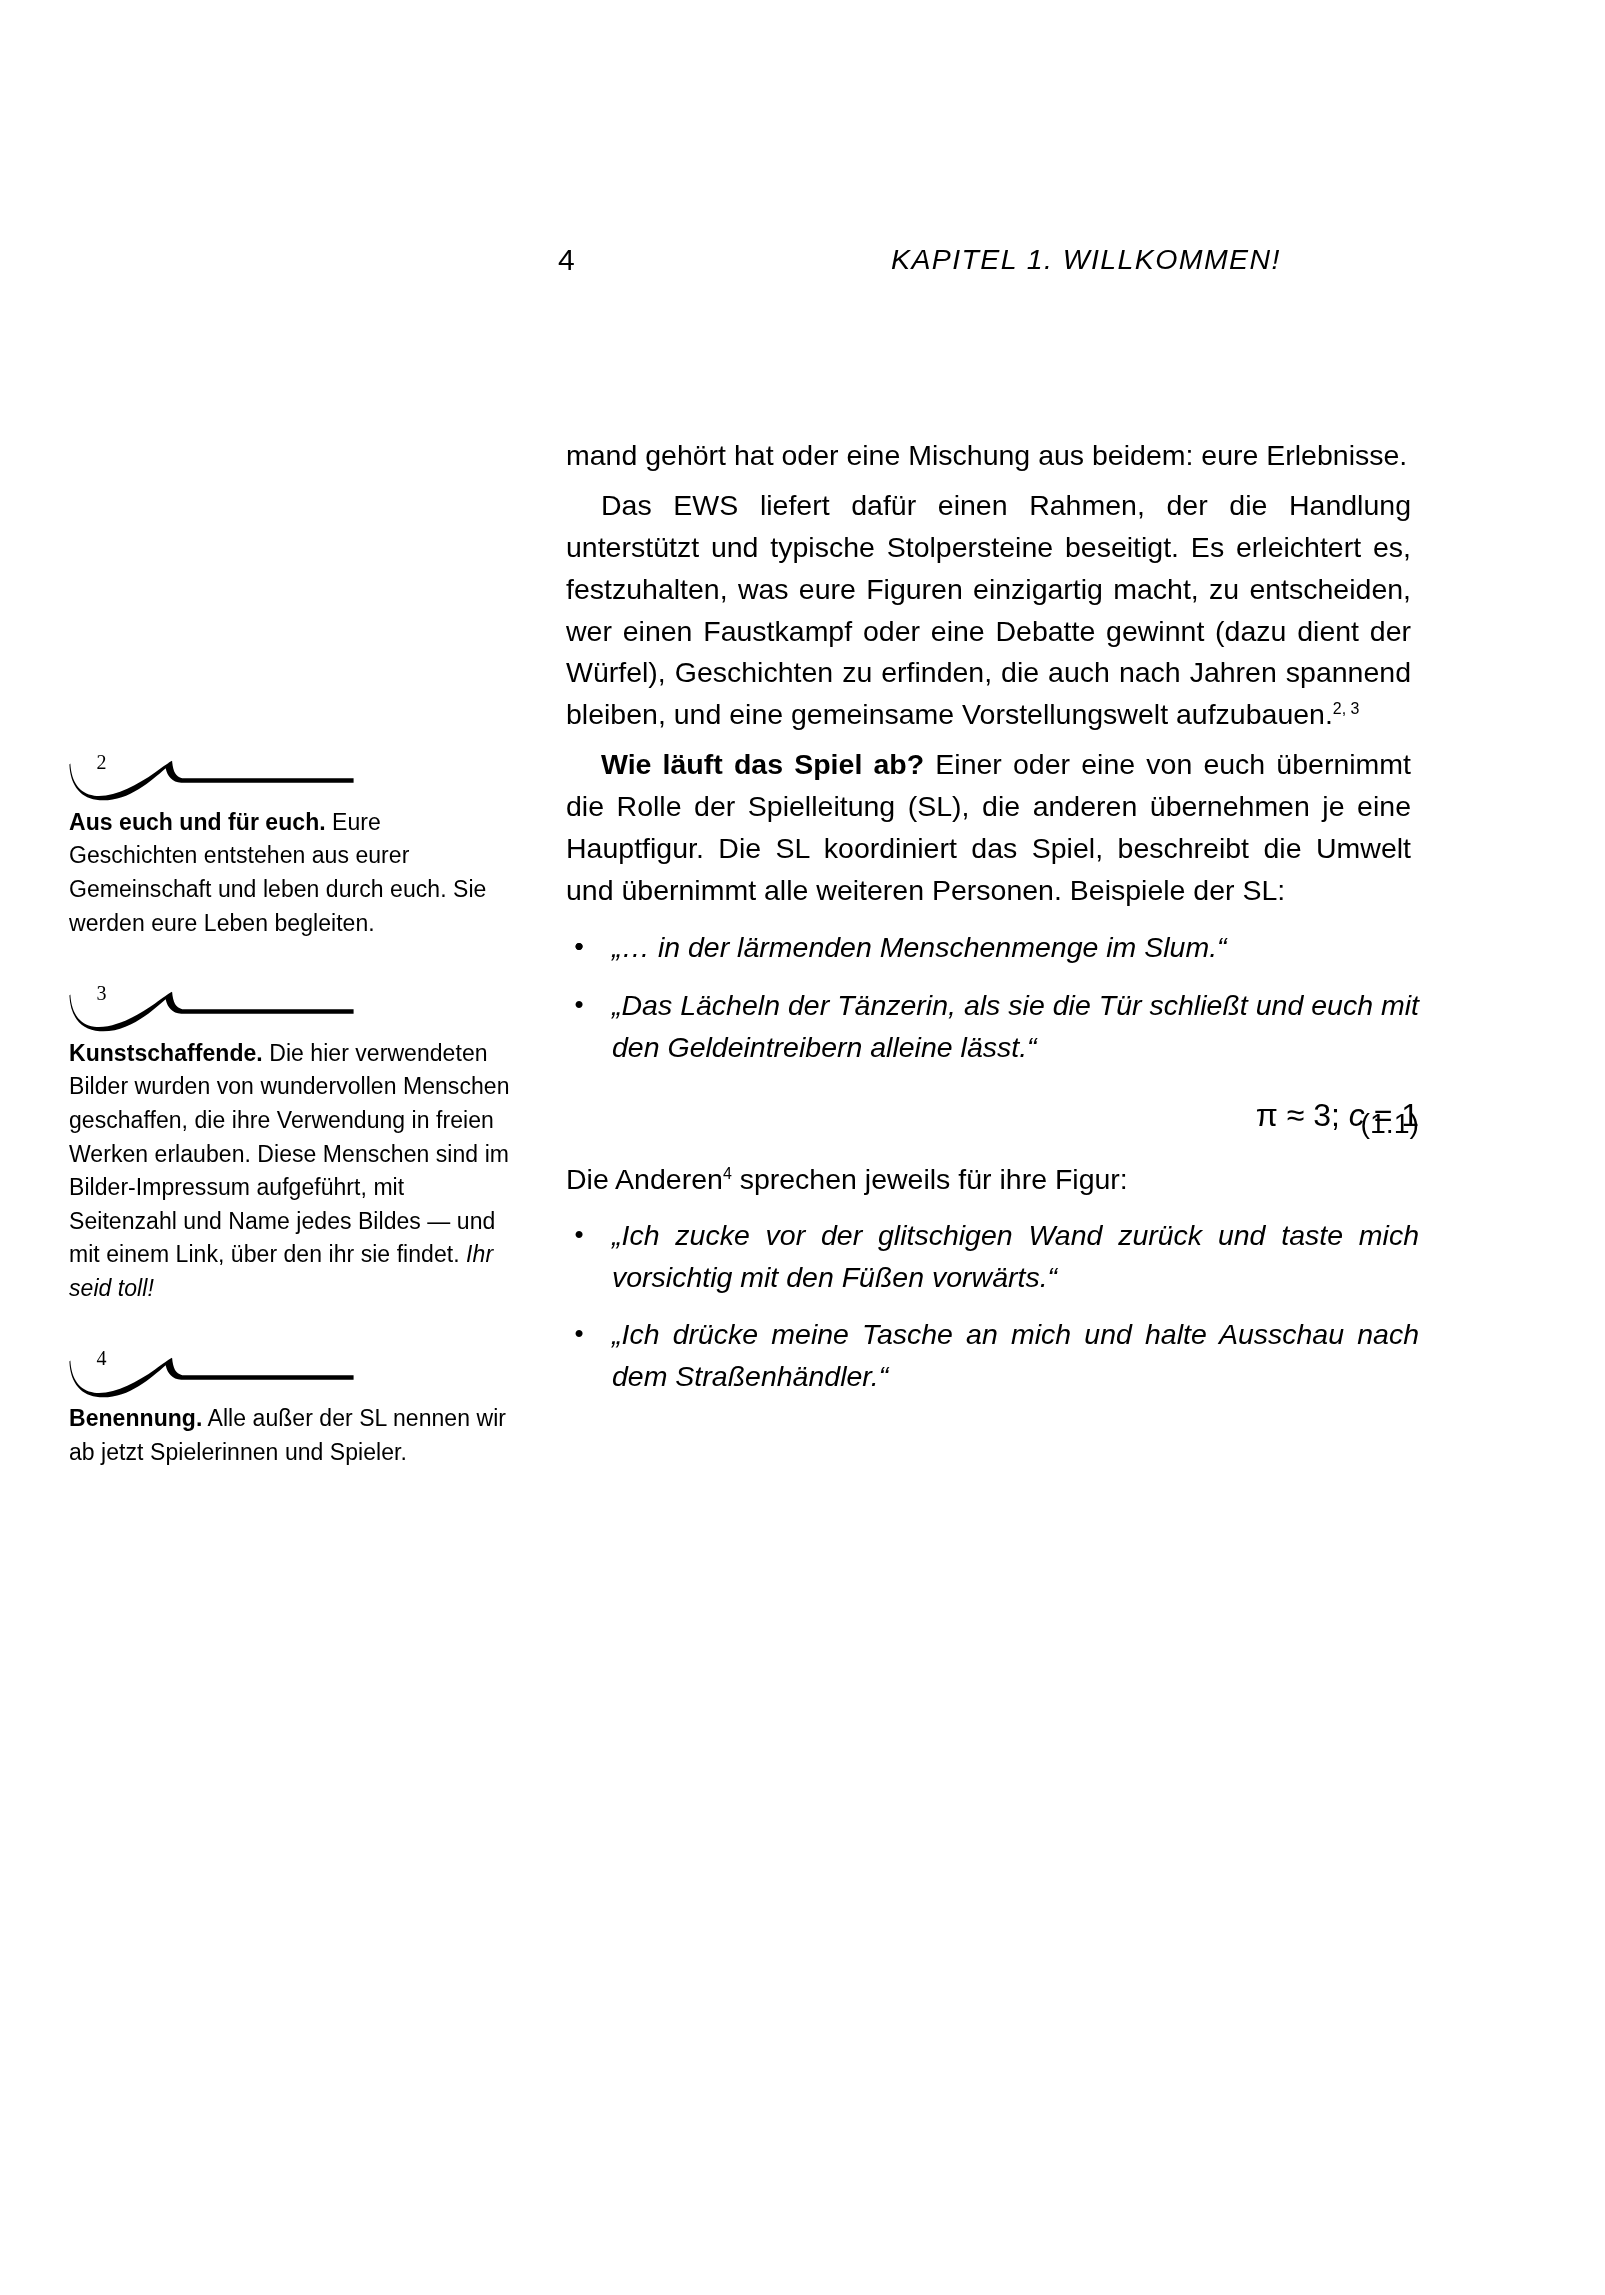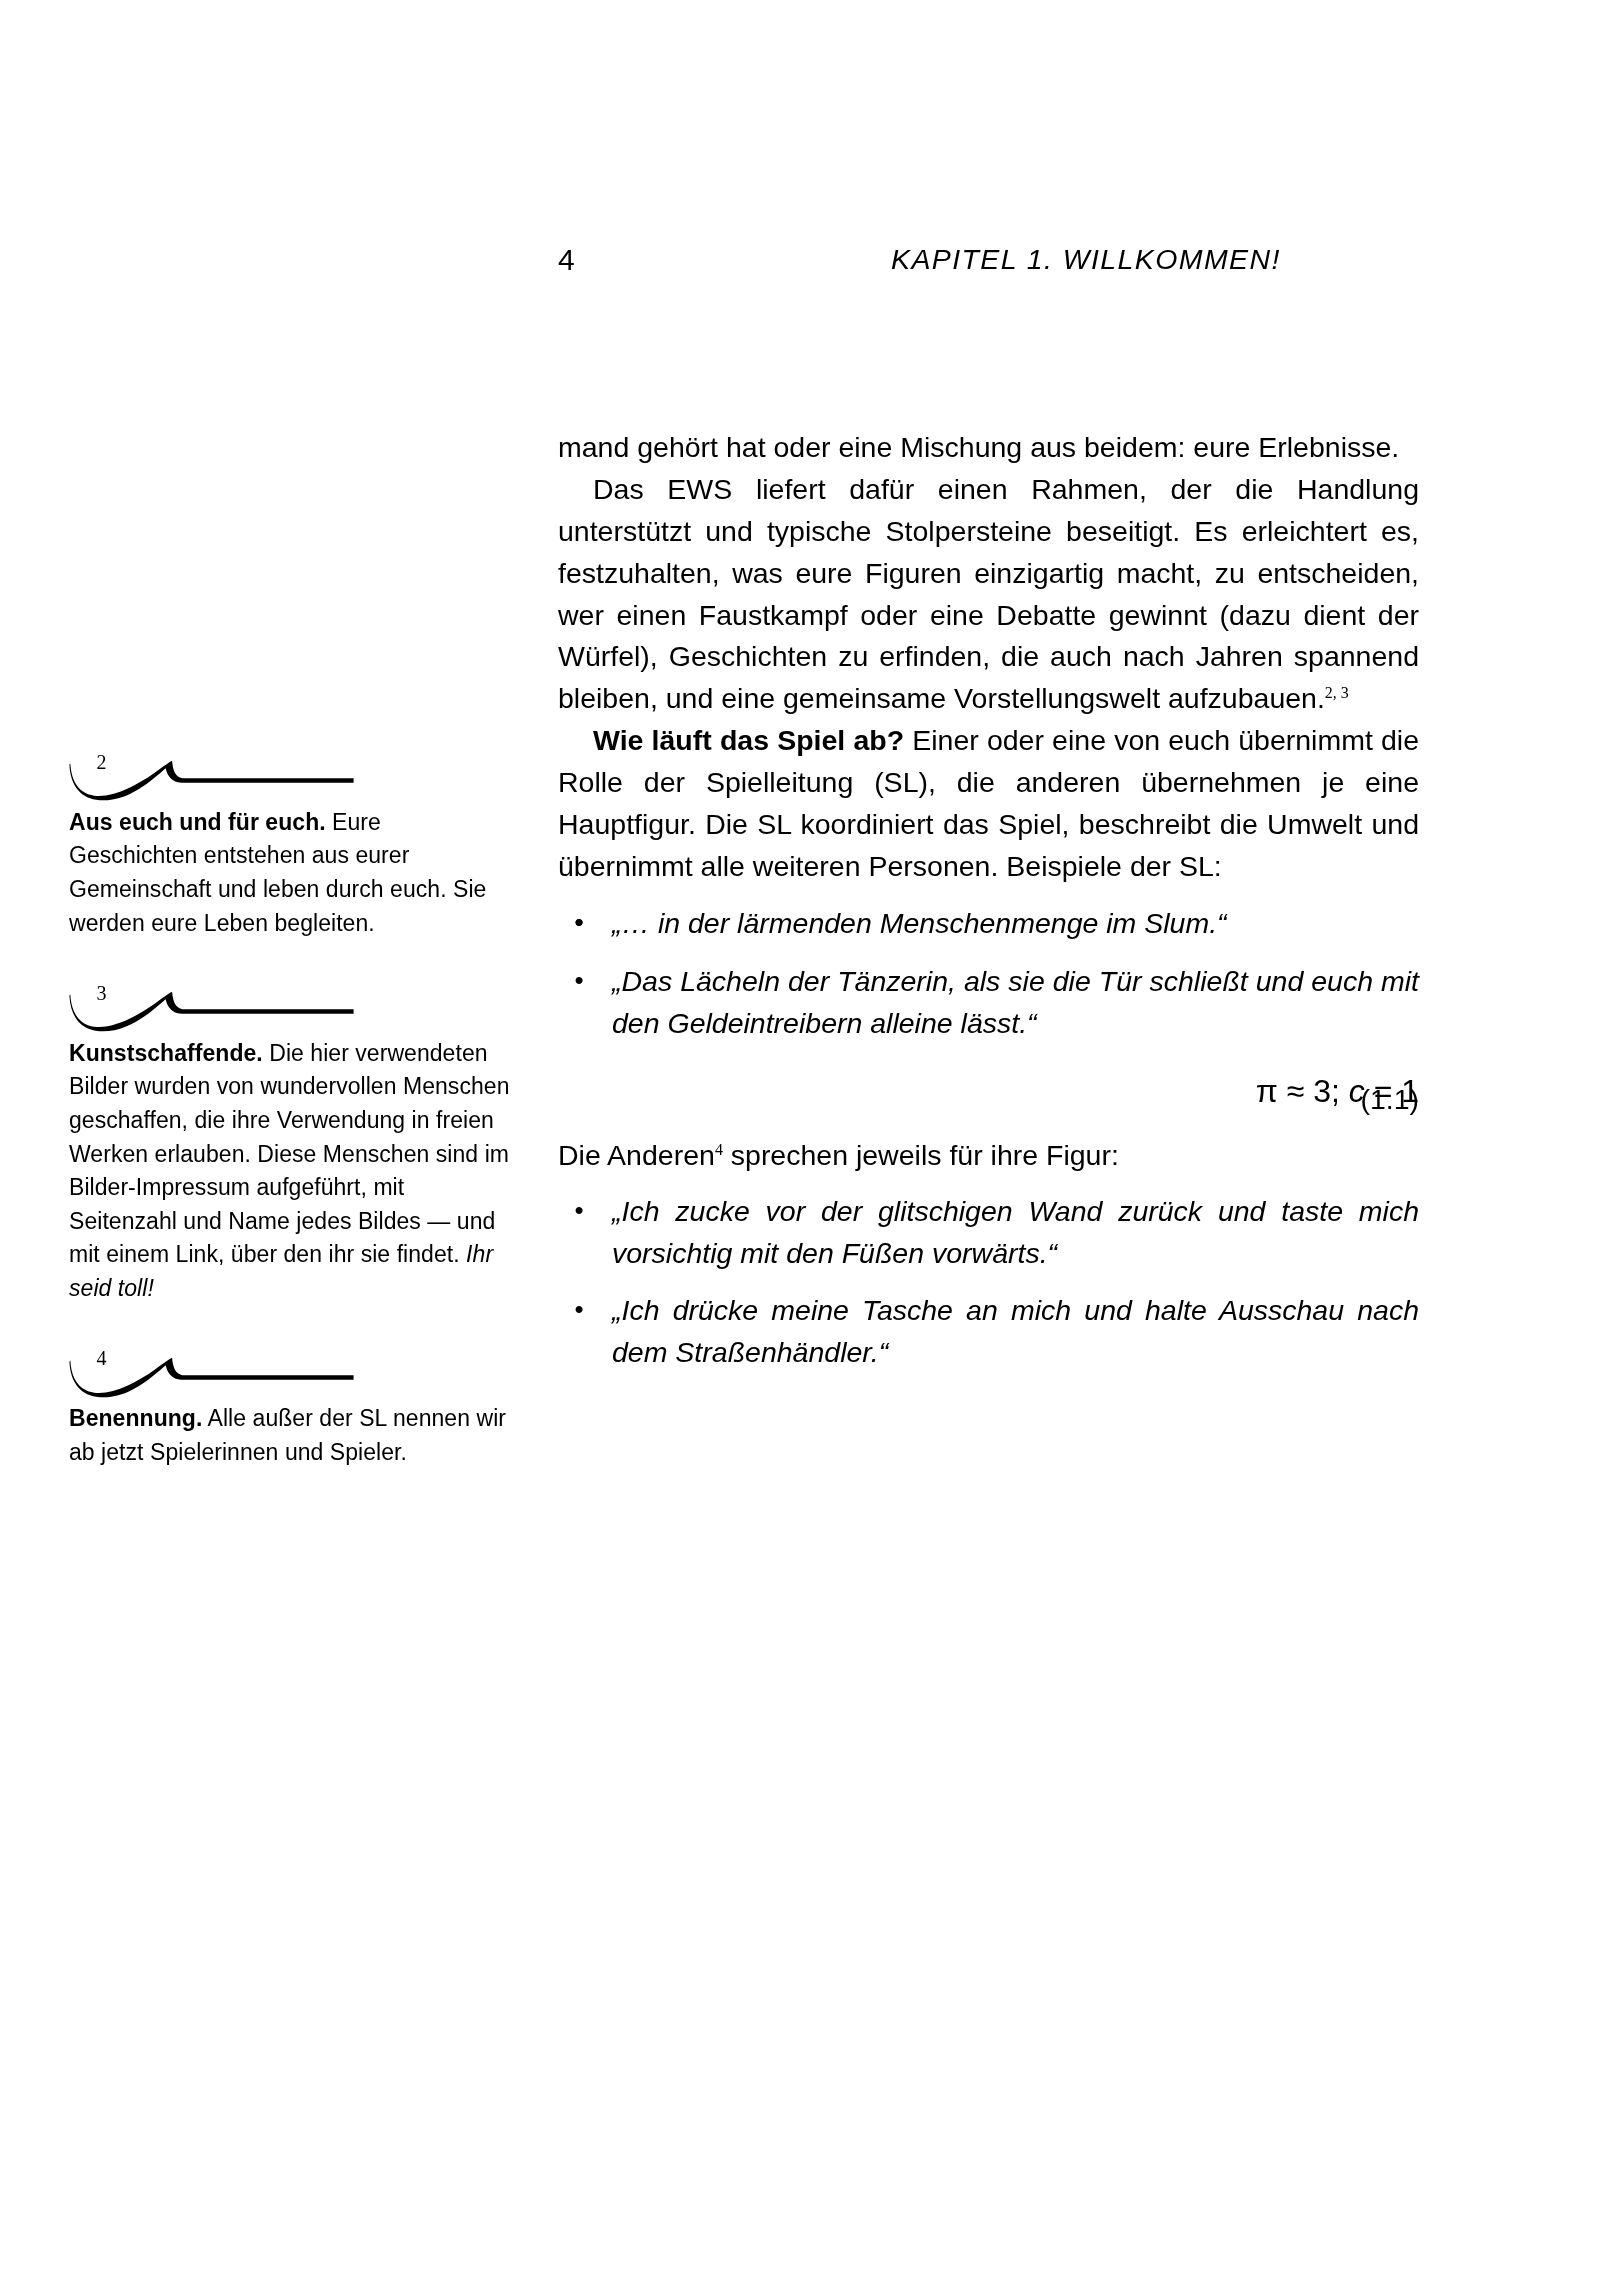--- a/index.html
+++ b/index.html
@@ -90,32 +90,31 @@
     left: 558px;
     top: 427px;
     width: 861px;
     font-size: 28.5px;
     line-height: 1.47;
     text-align: justify;
     text-justify: inter-word;
     hyphens: manual;
   }
   .main-column p {
-    margin: 0;
+    margin: 8px;
   }
   .main-column p.indent {
     text-indent: 35px;
   }
   .main-column .bi { font-weight: 700; }
 
   sup {
     font-size: 0.56em;
     line-height: 0;
     vertical-align: 0.62em;
-    font-family: Liberation Serif, serif;
   }
 
   
   ul.quotes {
     list-style: none;
     margin: 13.8px 0 13.8px 0;
     padding: 0;
   }
   ul.quotes li {
     position: relative;

